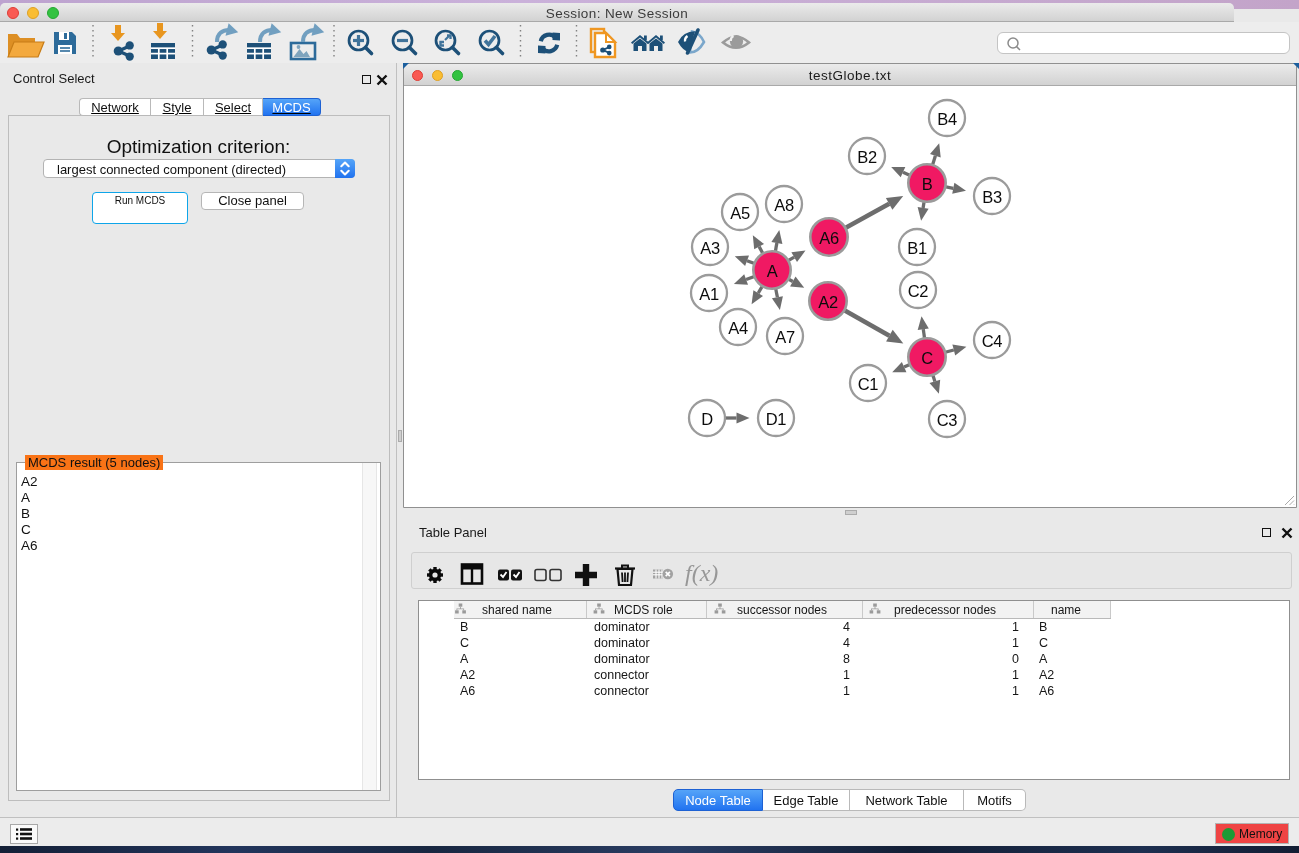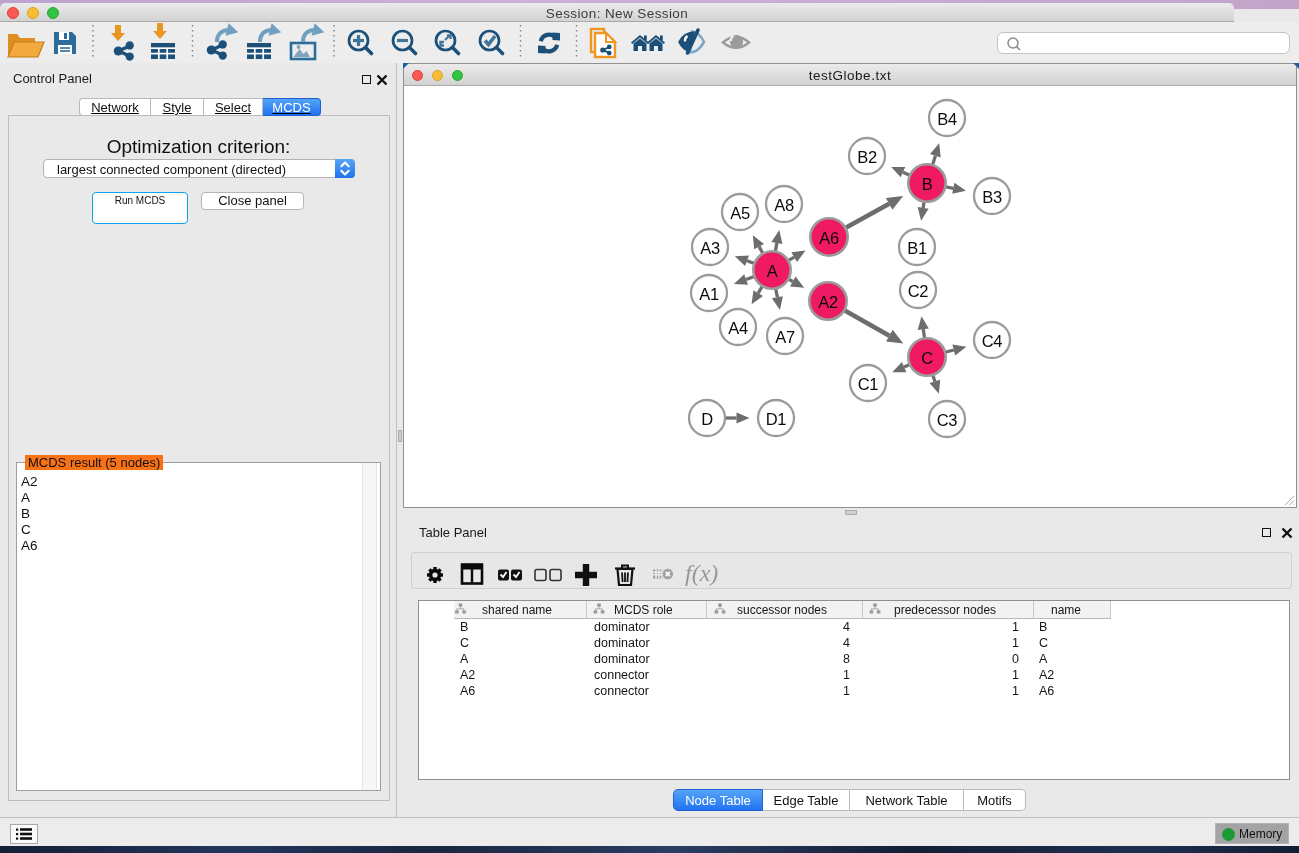--- a/index.html
+++ b/index.html
@@ -175,21 +175,21 @@
   </svg>
   <div class="abs" style="left:997px;top:10px;width:293px;height:22px;background:#fff;border:1px solid #c4c4c4;border-radius:6px;">
     <svg width="20" height="20" style="position:absolute;left:6px;top:1px;">
         <circle cx="9" cy="9" r="5" fill="none" stroke="#8b8b8b" stroke-width="1.5"></circle>
         <line x1="12.6" y1="12.6" x2="16" y2="16" stroke="#8b8b8b" stroke-width="1.5"></line>
       </svg>
   </div>
 </div>
 
 <div class="abs" style="left:0;top:63px;width:397px;height:754px;background:#e9e9e9;border-right:1px solid #c0c0c0;">
-  <div class="abs paneltitle" style="left:13px;top:8px;">Control Panel</div>
+  <div class="abs paneltitle" style="left:13px;top:8px;">Control Select</div>
   <div class="abs" style="left:362px;top:12px;width:9px;height:9px;border:1.6px solid #111;"></div>
   <svg class="abs" style="left:376px;top:11px;" width="12" height="12">
       <path d="M 1.5 1.5 L 10.5 10.5 M 10.5 1.5 L 1.5 10.5" stroke="#111" stroke-width="2.4"></path>
     </svg>
 
   <div class="abs" style="left:8px;top:52px;width:382px;height:686px;border:1px solid #bdbdbd;background:#e9e9e9;"></div>
 
   <div class="abs" style="left:79px;top:35px;height:18px;display:flex;font-size:13px;text-decoration:underline;">
     <div style="width:71px;background:#fff;border:1px solid #b9b9b9;border-right:none;border-radius:4px 0 0 4px;text-align:center;line-height:17px;color:#111;">Network</div>
     <div style="width:53px;background:#fff;border:1px solid #b9b9b9;border-right:none;text-align:center;line-height:17px;color:#111;">Style</div>
@@ -469,19 +469,19 @@
         <g fill="#111">
           <rect x="5" y="3.5" width="2.2" height="2.2"></rect>
           <rect x="5" y="8" width="2.2" height="2.2"></rect>
           <rect x="5" y="12.5" width="2.2" height="2.2"></rect>
           <rect x="9" y="3.2" width="12" height="2.6"></rect>
           <rect x="9" y="7.7" width="12" height="2.6"></rect>
           <rect x="9" y="12.2" width="12" height="2.6"></rect>
         </g>
       </svg>
   </div>
-  <div class="abs" style="left:1215px;top:5px;width:74px;height:21px;background:#a3a3a3;border:1px solid #b4b4b4;font-size:12px;color:#111;">
+  <div class="abs" style="left:1215px;top:5px;width:74px;height:21px;background:#ef4444;border:1px solid #b4b4b4;font-size:12px;color:#111;">
     <span style="position:absolute;left:6px;top:3.5px;width:13px;height:13px;border-radius:50%;background:#1a9a35;"></span>
     <span style="position:absolute;left:23px;top:3px;">Memory</span>
   </div>
 </div>
 
 <div class="abs" style="left:0;top:846px;width:1299px;height:7px;background:linear-gradient(90deg,#131f36,#22355c 18%,#182741 33%,#2a3d63 52%,#131f36 70%,#1d2f50 88%,#121d33);"></div>
 
 </body></html>

